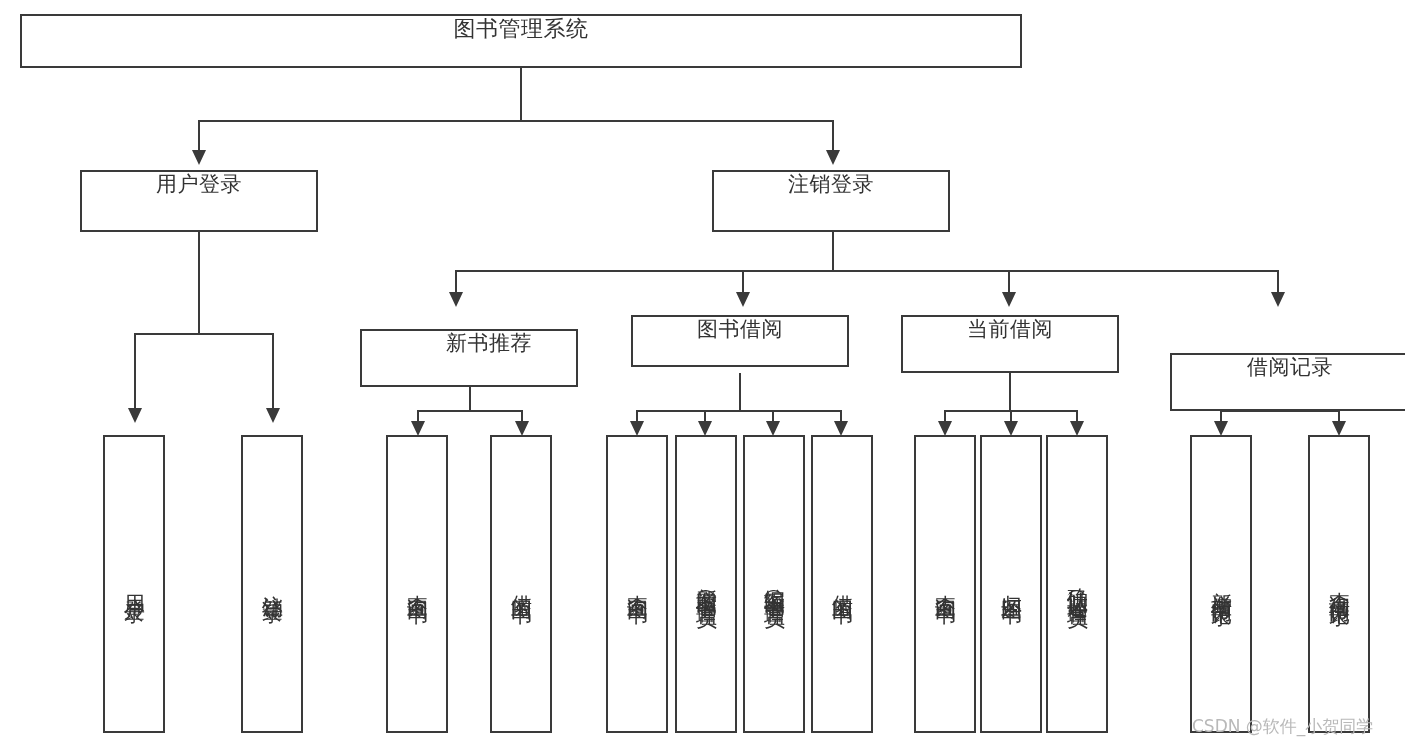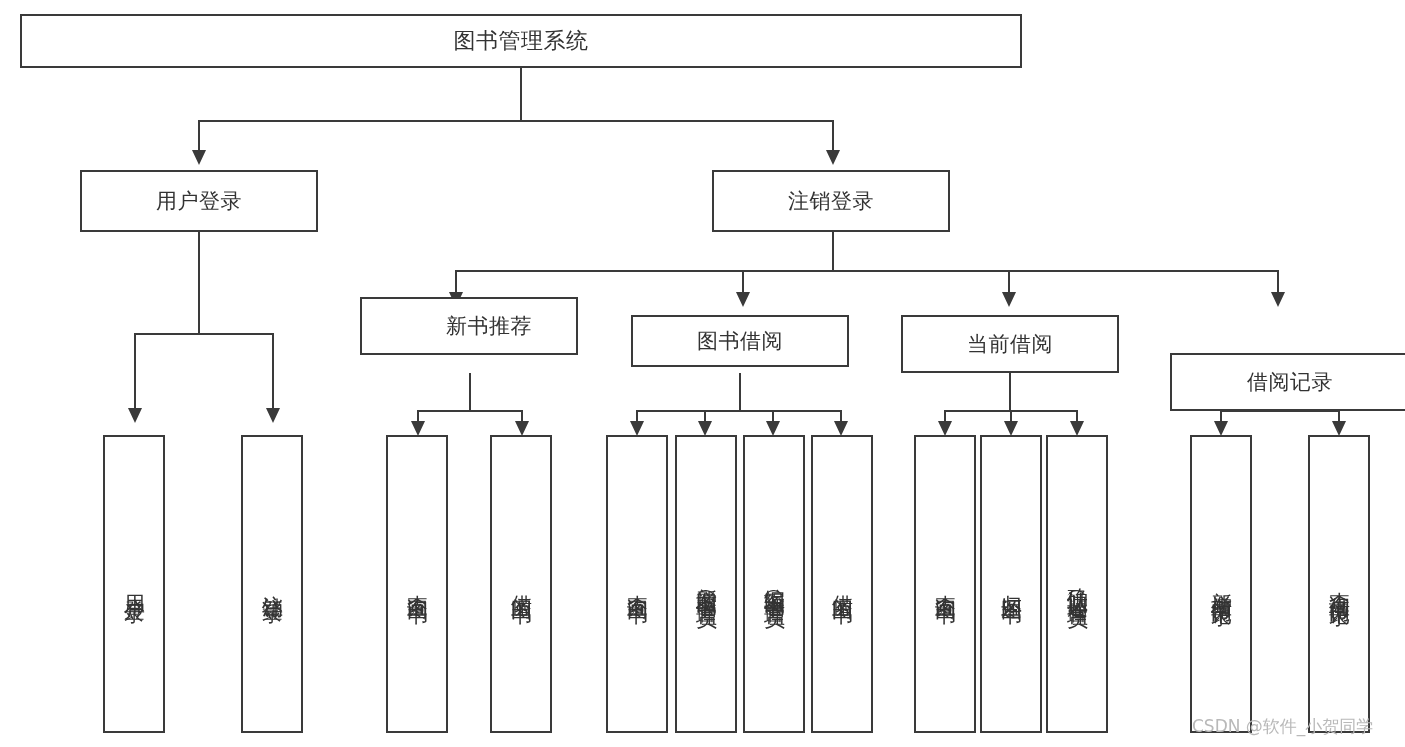--- a/index.html
+++ b/index.html
@@ -20,21 +20,20 @@
   }
 
   
   .node {
     position: absolute;
     box-sizing: border-box;
     border: 2px solid #3a3a3a;
     background: #ffffff;
     color: #333333;
     display: flex;
-    align-items: center;
     justify-content: center;
     text-align: center;
     line-height: 1.15;
   }
   .node-label {
     display: block;
   }
 
   
   .node.horiz .node-label {
@@ -155,21 +154,21 @@
     <span class="node-label">图书管理系统</span>
   </div>
 
   <div class="node horiz" style="left:80px; top:170px; width:238px; height:62px;">
     <span class="node-label">用户登录</span>
   </div>
   <div class="node horiz" style="left:712px; top:170px; width:238px; height:62px;">
     <span class="node-label">注销登录</span>
   </div>
 
-  <div class="node horiz" style="left:360px; top:297px; width:218px; height:58px;padding-left:40px;">
+  <div class="node horiz" style="left:360px; top:329px; width:218px; height:58px;padding-left:40px;">
     <span class="node-label">新书推荐</span>
   </div>
   <div class="node horiz" style="left:631px; top:315px; width:218px; height:52px;">
     <span class="node-label">图书借阅</span>
   </div>
   <div class="node horiz" style="left:901px; top:315px; width:218px; height:58px;">
     <span class="node-label">当前借阅</span>
   </div>
   <div class="node horiz" style="left:1170px; top:315px; width:240px; height:58px;margin-top:38px;">
     <span class="node-label">借阅记录</span>

